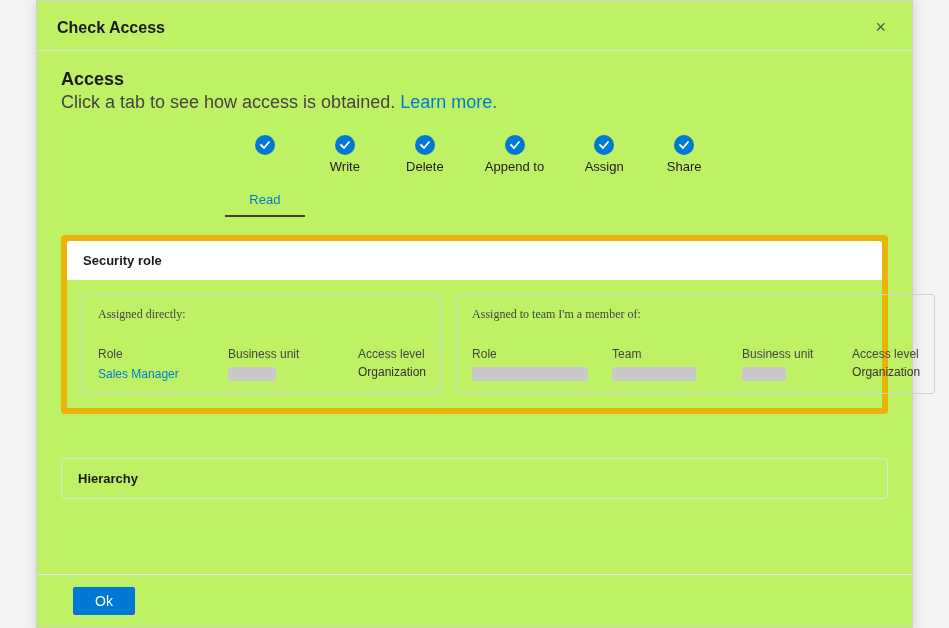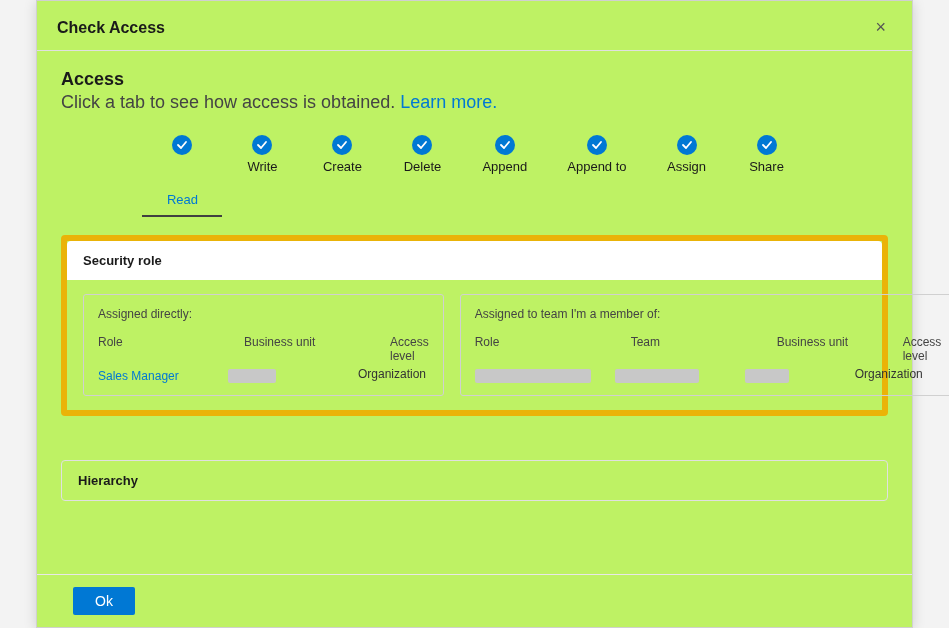--- a/index.html
+++ b/index.html
@@ -123,25 +123,26 @@
     }
     .assigned-box {
       flex: 1;
       border: 1px solid #d0d0d0;
       border-radius: 3px;
       padding: 12px 14px;
     }
     .assigned-box-title {
       font-size: 12px;
       color: #444;
-      margin-bottom: 14px;
+      margin-bottom: 25px;
+      font-family: Liberation Serif, serif;
     }
     .table-header-row {
       display: flex;
-      gap: 16px;
+      gap: 0;
       margin-bottom: 4px;
     }
     .th {
       font-size: 12px;
       color: #444;
       font-weight: 400;
     }
     .td {
       font-size: 12px;
       color: #333;
@@ -234,37 +235,21 @@
             </svg>
         </div>
         <span class="tab-label">Write</span>
       </div>
       <div class="tab-item">
         <div class="tab-check">
           <svg viewBox="0 0 12 12" fill="none">
               <polyline points="2,6 5,9 10,3" stroke="white" stroke-width="1.8" stroke-linecap="round" stroke-linejoin="round"></polyline>
             </svg>
         </div>
-        <span class="tab-label">Create</span>
-      </div>
-      <div class="tab-item">
-        <div class="tab-check">
-          <svg viewBox="0 0 12 12" fill="none">
-              <polyline points="2,6 5,9 10,3" stroke="white" stroke-width="1.8" stroke-linecap="round" stroke-linejoin="round"></polyline>
-            </svg>
-        </div>
         <span class="tab-label">Delete</span>
-      </div>
-      <div class="tab-item">
-        <div class="tab-check">
-          <svg viewBox="0 0 12 12" fill="none">
-              <polyline points="2,6 5,9 10,3" stroke="white" stroke-width="1.8" stroke-linecap="round" stroke-linejoin="round"></polyline>
-            </svg>
-        </div>
-        <span class="tab-label">Append</span>
       </div>
       <div class="tab-item">
         <div class="tab-check">
           <svg viewBox="0 0 12 12" fill="none">
               <polyline points="2,6 5,9 10,3" stroke="white" stroke-width="1.8" stroke-linecap="round" stroke-linejoin="round"></polyline>
             </svg>
         </div>
         <span class="tab-label">Append to</span>
       </div>
       <div class="tab-item">

